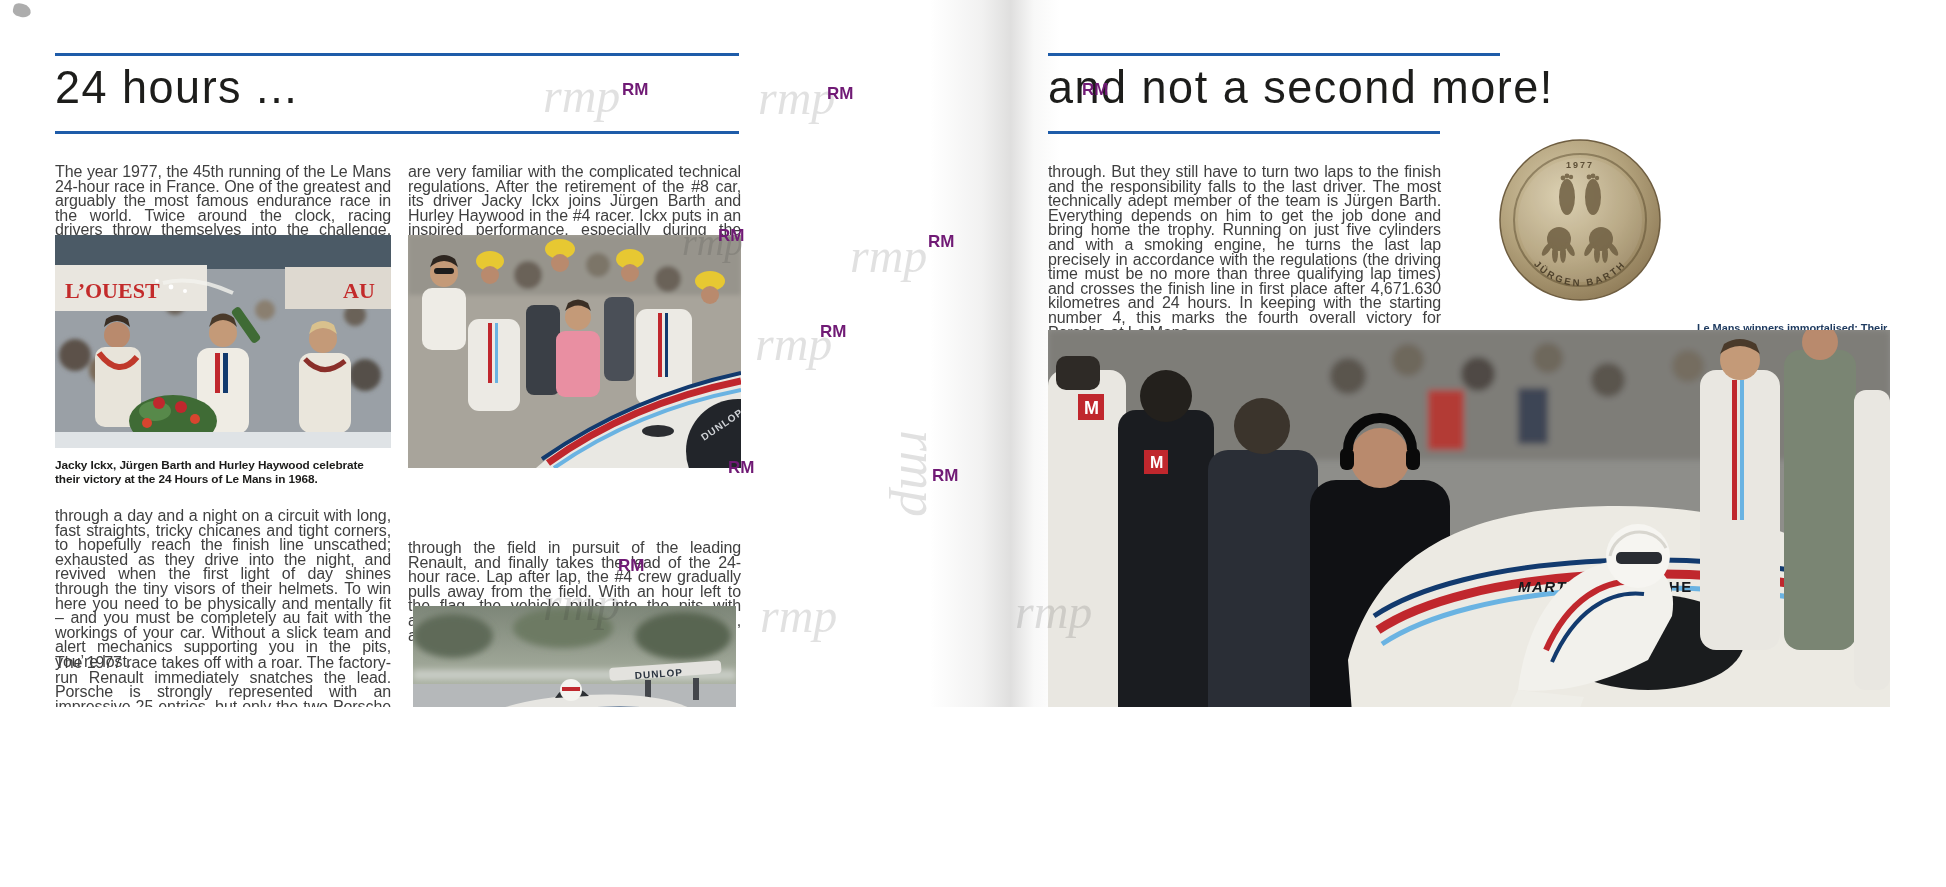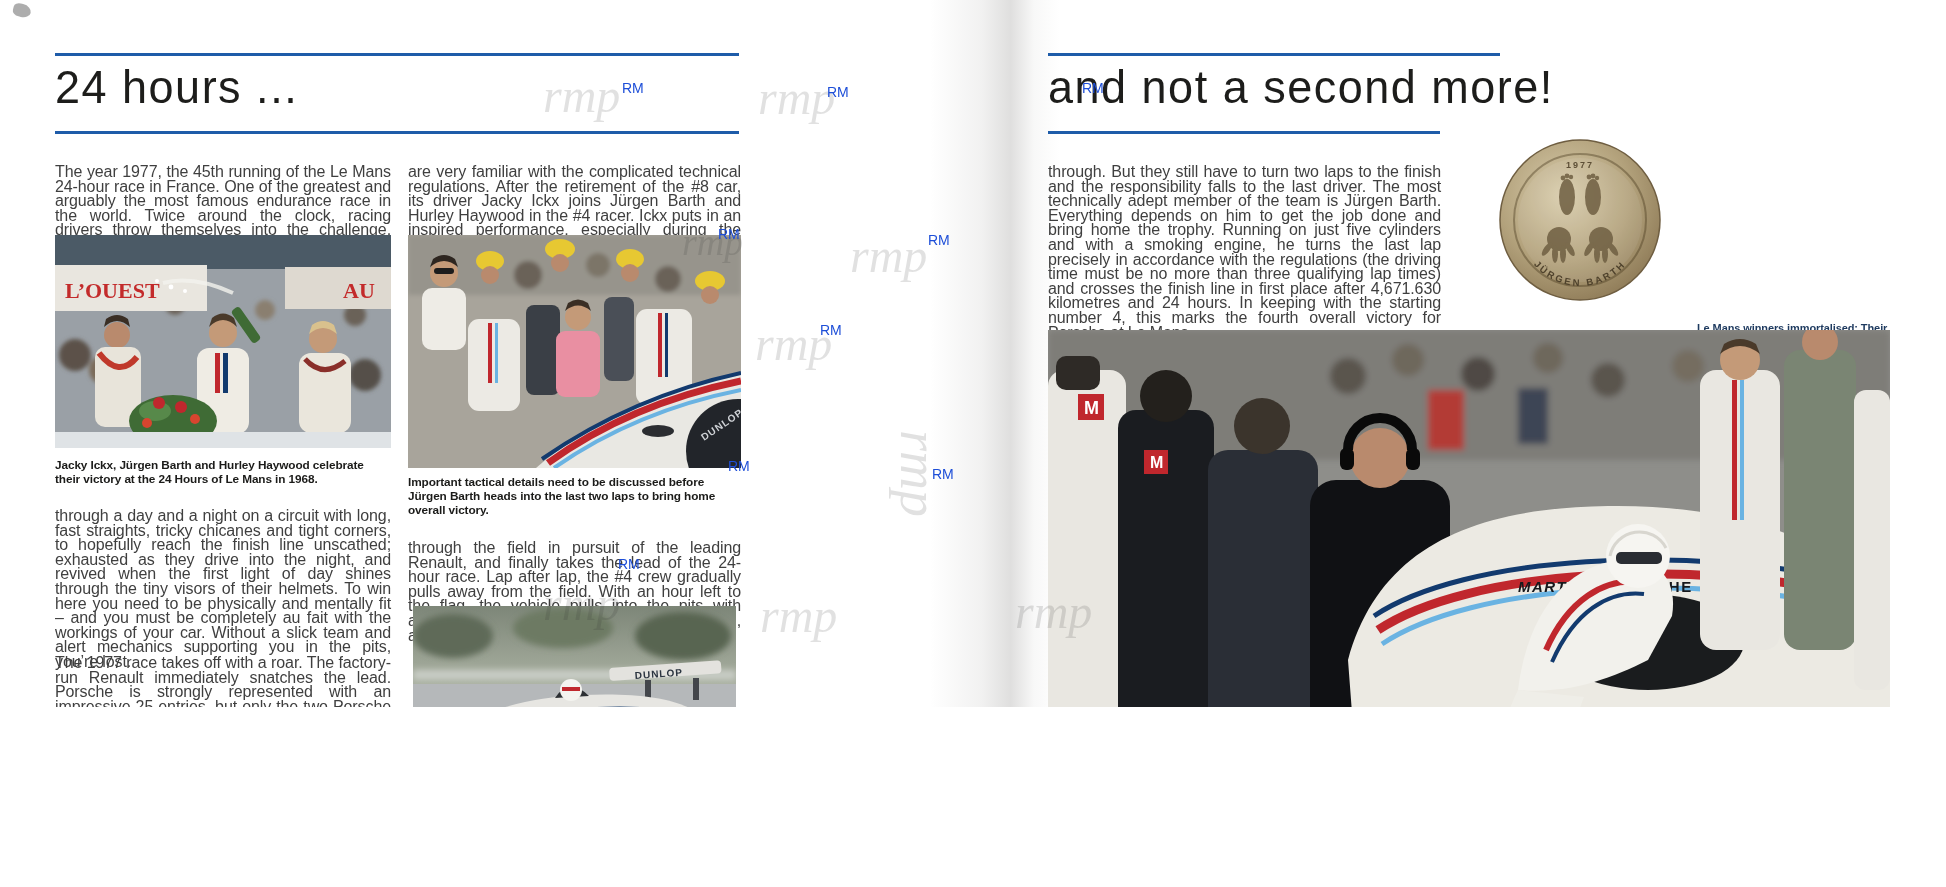--- a/index.html
+++ b/index.html
@@ -12,22 +12,22 @@
   .para{font-size:16px;line-height:14.6px;color:#3f3f3f;text-align:justify;
         letter-spacing:-0.1px;}
   .cap{font-size:11.8px;line-height:13.8px;font-weight:bold;color:#1b1b19;
        letter-spacing:-0.1px;}
   .cap-navy{color:#1e3a5f;}
   .pagenum{font-size:11px;color:#444;}
   .photo{overflow:hidden;background:#ef4444;}
   .photo svg{display:block;}
   .wm{font-family:"Liberation Serif",serif;font-style:italic;color:rgba(40,40,40,0.14);
       pointer-events:none;white-space:nowrap;}
-  .wm-red{font-family:"Liberation Sans",sans-serif;font-weight:normal;font-size:14px;
-          color:#1d4ed8;pointer-events:none;white-space:nowrap;}
+  .wm-red{font-family:"Liberation Sans",sans-serif;font-weight:bold;font-size:17px;
+          color:#701a75;pointer-events:none;white-space:nowrap;}
   .gutter{top:0;height:887px;left:930px;width:130px;
       background:linear-gradient(to right,rgba(120,118,115,0) 0%,rgba(120,118,115,0.10) 40%,
       rgba(110,108,105,0.22) 62%,rgba(120,118,115,0.05) 80%,rgba(120,118,115,0) 100%);}
   .bottom-edge{left:0;top:872px;width:1946px;height:9px;
       background:linear-gradient(#f6f6f6,#e3e3e3 60%,#efefef);}
   .artifact{left:13px;top:4px;width:18px;height:13px;background:#6a6a6a;opacity:.55;
       border-radius:40% 60% 55% 45%;transform:rotate(14deg);}
 </style>
 </head>
 <body>
@@ -149,21 +149,20 @@
       <path d="M140,228 C190,192 255,162 333,146" stroke="#c0272d" stroke-width="7" fill="none"></path>
       <path d="M146,233 C196,198 258,170 333,155" stroke="#6ab3e2" stroke-width="4" fill="none"></path>
       <path d="M134,224 C186,188 250,156 333,138" stroke="#123a6e" stroke-width="4" fill="none"></path>
       <ellipse cx="250" cy="196" rx="16" ry="6" fill="#2b2d31"></ellipse>
 
       <circle cx="330" cy="216" r="52" fill="#22252a"></circle>
       <text x="296" y="206" font-size="10" font-weight="bold" fill="#cfd2d6" transform="rotate(-34 296 206)" letter-spacing="1">DUNLOP</text>
     </svg>
   </div>
 
-  <div class="abs cap" style="left:408px;top:476px;width:333px;">Important tactical details need to be discussed before Jürgen Barth heads into the last two laps to bring home overall victory.</div>
   <div class="abs para" style="left:408px;top:541px;width:333px;">through the field in pursuit of the leading Renault, and finally takes the lead of the 24-hour race. Lap after lap, the #4 crew gradually pulls away from the field. With an hour left to the flag, the vehicle pulls into the pits with another problem. The pit crew leaps into action, analysing and repairing. A piston has burned</div>
 
   <div class="abs photo" style="left:413px;top:606px;width:323px;height:190px;">
     <svg width="323" height="190" viewBox="0 0 323 190">
       <defs>
         <filter id="b3">
             <feGaussianBlur stdDeviation="3"></feGaussianBlur>
           </filter>
         <linearGradient id="trees" x1="0" y1="0" x2="0" y2="1">
           <stop offset="0" stop-color="#7d8678"></stop>

